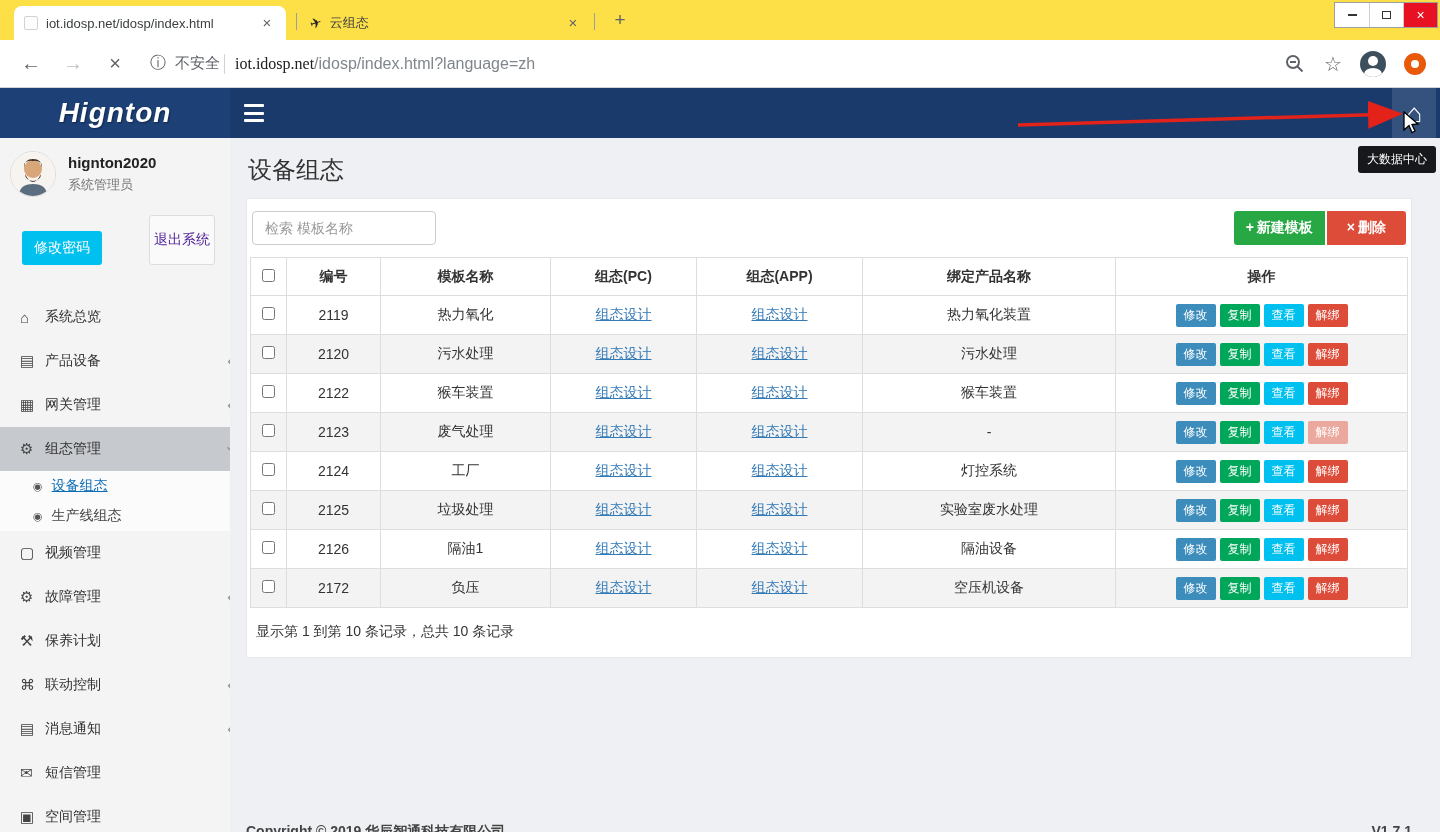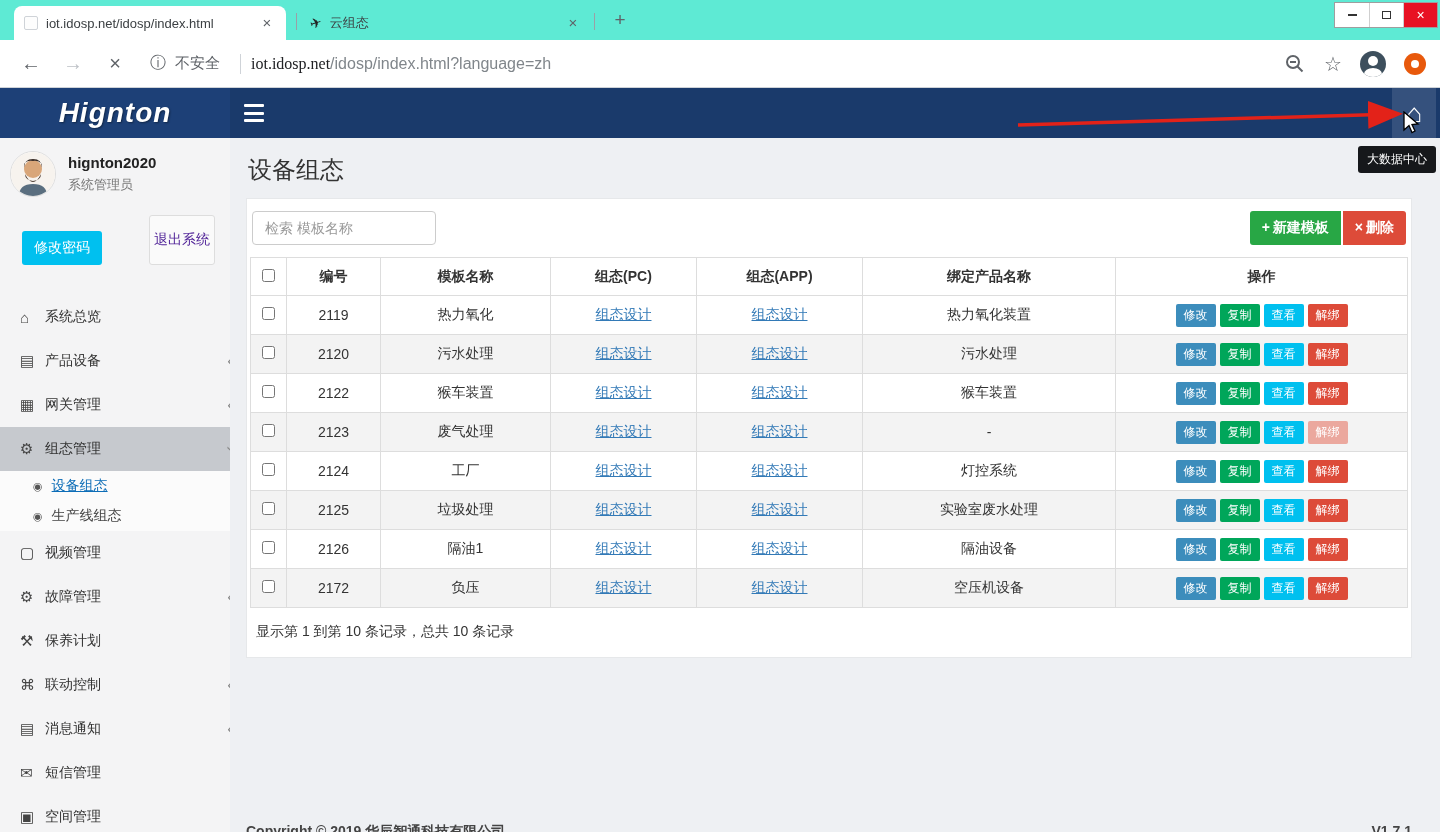--- a/index.html
+++ b/index.html
@@ -1,20 +1,20 @@
 <!DOCTYPE html>
 <html><head>
 <meta charset="utf-8">
 <style>
   * { margin:0; padding:0; box-sizing:border-box; }
   html,body { width:1440px; height:832px; }
   body { position:relative; overflow:hidden; font-family:"Liberation Sans","DejaVu Sans",sans-serif; background:#fff; cursor:default; }
 
   
-  .tabstrip { position:absolute; top:0; left:0; right:0; height:46px; background:#5eead4; }
+  .tabstrip { position:absolute; top:0; left:0; right:0; height:46px; background:#fde047; }
   .tab { position:absolute; top:6px; height:34px; display:flex; align-items:center; padding:0 10px; font-size:13px; color:#3c4043; border-radius:8px 8px 0 0; }
   .tab.active { left:14px; width:272px; background:#fff; }
   .tab.inactive { left:300px; width:292px; }
   .tab .favdoc { width:14px; height:14px; background:#fdfdfd; border:1px solid #cfd3d8; border-radius:2px; margin-right:8px; flex-shrink:0; }
   .tab .favplane { font-size:14px; color:#222; margin-right:8px; transform:rotate(-18deg); flex-shrink:0; }
   .tab .ttl { flex:1; white-space:nowrap; overflow:hidden; }
   .tab .close { width:18px; height:18px; line-height:17px; text-align:center; border-radius:50%; color:#5f6368; font-size:15px; flex-shrink:0; }
   .tab-sep { position:absolute; top:13px; width:1px; height:17px; background:#9aa0a6; }
   .newtab { position:absolute; left:608px; top:9px; width:24px; height:24px; text-align:center; line-height:22px; color:#5f6368; font-size:19px; border-radius:50%; }
   .win-controls { position:absolute; top:2px; right:2px; display:flex; background:#fff; border:1px solid #9e9e9e; }
@@ -22,21 +22,21 @@
   .win-btn:first-child { border-left:none; }
   .g-min { width:9px; height:2px; background:#333; }
   .g-max { width:9px; height:8px; border:1px solid #333; }
   .win-btn.close { background:#e81123; color:#fff; font-size:14px; }
 
   .btoolbar { position:absolute; top:40px; left:0; right:0; height:48px; background:#fff; border-bottom:1px solid #cfd3d8; display:flex; align-items:center; }
   .nav-btn { width:34px; height:34px; margin-left:8px; display:flex; align-items:center; justify-content:center; font-size:20px; color:#5f6368; border-radius:50%; }
   .nav-btn.disabled { color:#bdc1c6; }
   .url-area { display:flex; align-items:center; margin-left:18px; flex:1; }
   .info-ic { font-size:16px; color:#5f6368; margin-right:9px; }
-  .sec-label { font-size:15px; color:#5f6368; margin-right:20px; }
+  .sec-label { font-size:15px; color:#5f6368; margin-right:4px; }
   .url-sep { width:1px; height:20px; background:#cfd3d8; margin-right:10px; }
   .host { font-size:16px; color:#202124;font-family:Liberation Serif, serif; }
   .path { font-size:16px; color:#80868b; }
   .right-icons { display:flex; align-items:center; gap:18px; margin-right:14px; }
   .star-ic { font-size:20px; color:#5f6368; }
   .profile-ic { width:26px; height:26px; border-radius:50%; background:#3d4f5d; position:relative; overflow:hidden; }
   .profile-ic::before { content:""; position:absolute; left:8px; top:5px; width:10px; height:10px; border-radius:50%; background:#fff; }
   .profile-ic::after { content:""; position:absolute; left:4px; top:17px; width:18px; height:12px; border-radius:50%; background:#fff; }
   .ext-ic { width:22px; height:22px; border-radius:50%; background:#e8590c; position:relative; }
   .ext-ic::before { content:""; position:absolute; left:7px; top:7px; width:8px; height:8px; border-radius:50%; background:#fff; }
@@ -71,21 +71,21 @@
   .submenu-item.active .lbl { text-decoration:underline; }
 
   .content { position:absolute; top:50px; left:230px; right:0; bottom:0; background:#eef0f3; overflow:hidden; }
   .page-title { font-size:24px; font-weight:400; color:#333; margin:16px 0 12px 18px; }
   .panel { margin:0 28px 0 16px; background:#fff; border:1px solid #e6e8ea; padding:12px 3px 14px 3px; }
   .toolbar-row { display:flex; align-items:center; justify-content:space-between; margin:0 2px 12px 2px; }
   .search-input { width:184px; height:34px; border:1px solid #ccc; border-radius:4px; padding:6px 12px; font-size:14px; color:#555; outline:none; }
   .search-input::placeholder { color:#999; }
   .btn-group { display:flex; gap:2px; }
   .btn-new { background:#28a745; color:#fff; border:none; padding:0 12px; height:34px; font-size:14px; font-weight:bold; border-radius:3px 0 0 3px; cursor:pointer; }
-  .btn-del { background:#dd4b39; color:#fff; border:none; padding:0 12px; height:34px; font-size:14px; font-weight:bold; border-radius:0 3px 3px 0; cursor:pointer; }
+  .btn-del { background:#dd4b39; color:#fff; border:none; padding:0 20px; height:34px; font-size:14px; font-weight:bold; border-radius:0 3px 3px 0; cursor:pointer; }
   .btn-new .bic, .btn-del .bic { margin-right:3px; font-weight:bold; }
 
   table { width:100%; border-collapse:collapse; font-size:14px; color:#333; table-layout:fixed; }
   th, td { border:1px solid #ddd; text-align:center; padding:4px 6px; overflow:hidden; white-space:nowrap; }
   th { height:38px; font-weight:bold; background:#fff; }
   td { height:39px; }
   tbody tr:nth-child(even) { background:#f3f3f3; }
   tbody tr.selected { background:#d4d7da; }
   .link { color:#337ab7; text-decoration:underline; cursor:pointer; }
   .abtn { display:inline-block; padding:3px 8px; margin:0 2px; border-radius:2px; color:#fff; font-size:12px; cursor:pointer; }

